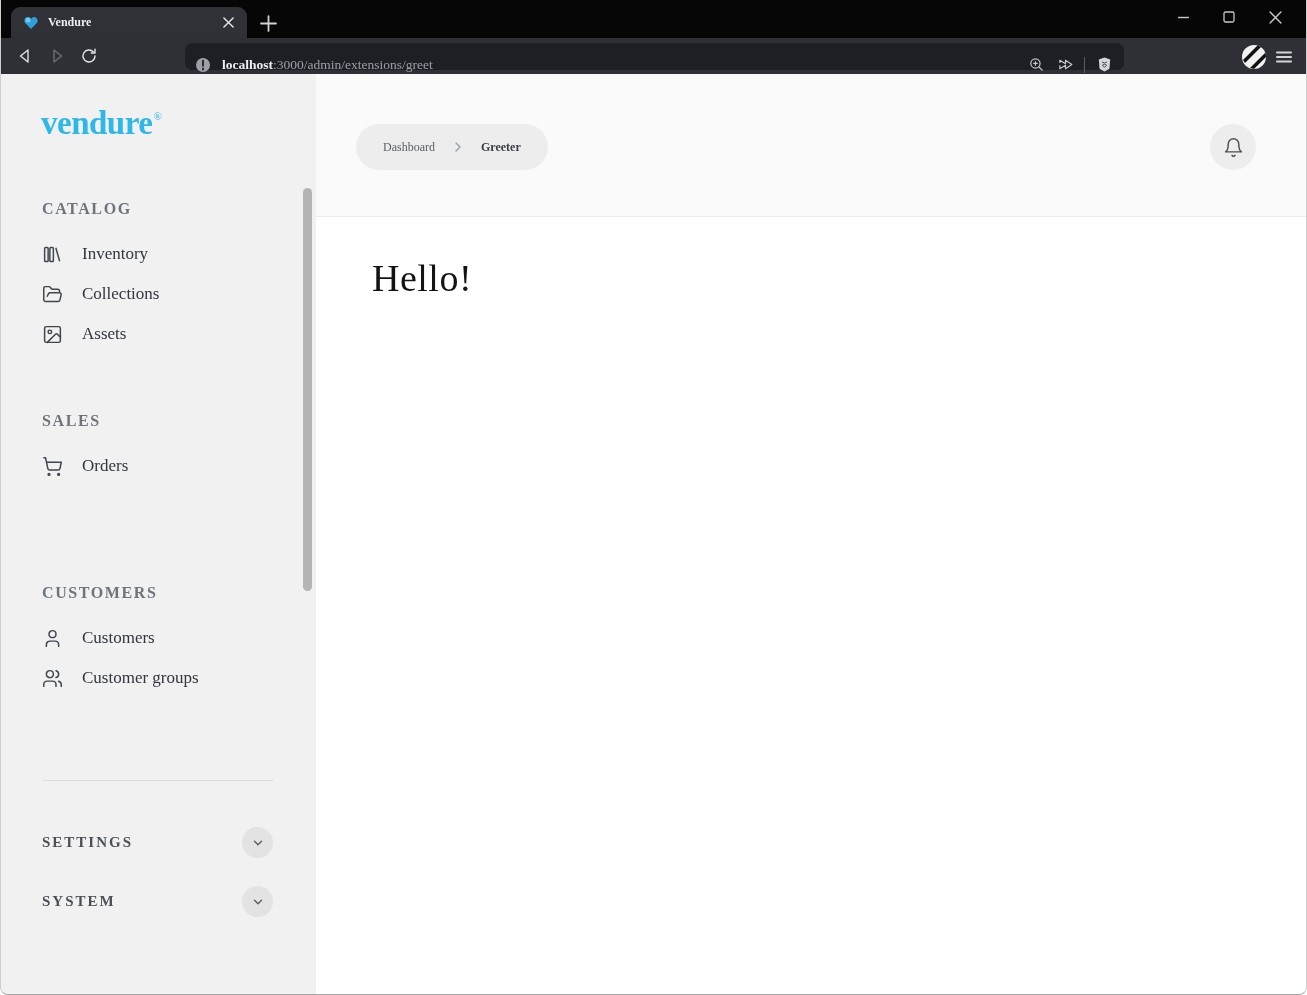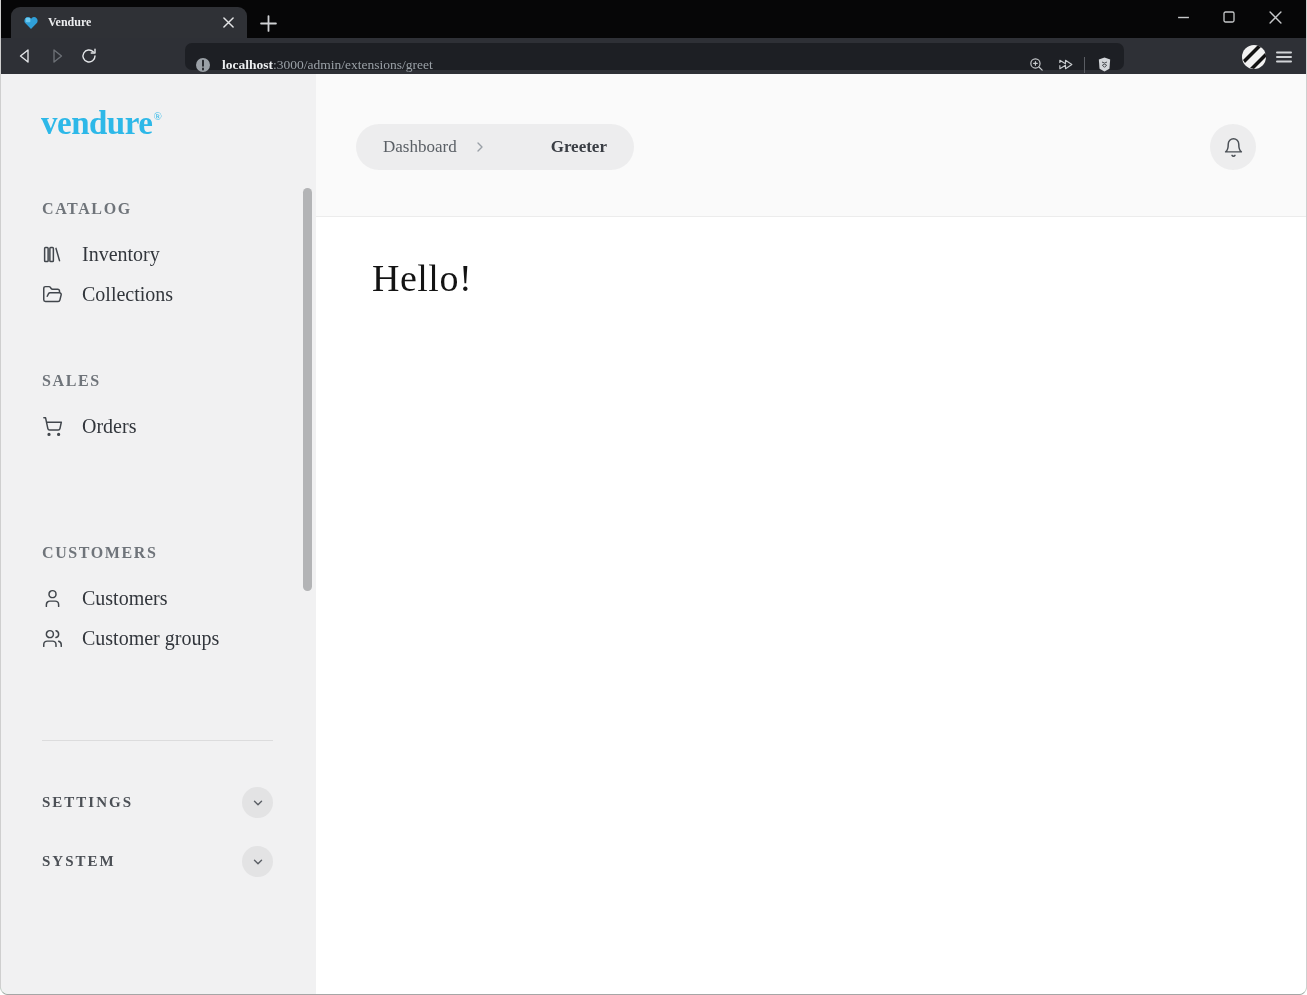--- a/index.html
+++ b/index.html
@@ -46,38 +46,38 @@
   .logo { margin: 33px 0 0 40px; font-size: 33px; font-weight: 700; color: #2db8e8;
     letter-spacing: -0.5px; line-height: 1; }
   .logo sup { font-size: 11px; font-weight: 400; vertical-align: 14px; margin-left: 1px; }
   .nav { padding: 0 0 0 41px; }
   .nav-section-label { margin-top: 58px; font-size: 16px; font-weight: 600; color: #6f747a;
     letter-spacing: 1.6px; }
   .nav-section-label.first { margin-top: 60px; }
   .nav-items { margin-top: 16px; }
   .nav-item { height: 40px; display: flex; align-items: center; gap: 19px; cursor: pointer; }
   .nav-item .nicon { width: 21px; height: 21px; color: #41464c; display: flex; }
-  .nav-item .nlabel { font-size: 20px; color: #32363c; }
+  .nav-item .nlabel { font-size: 17px; color: #32363c; }
   .side-divider { margin: 82px 0 0 41px; width: 231px; height: 1px; background: #dcdcdd; }
   .collapsed-row { margin: 0 0 0 41px; width: 231px; display: flex; align-items: center;
     justify-content: space-between; }
   .collapsed-row.settings { margin-top: 46px; gap: 14px; }
   .collapsed-row.system { margin-top: 28px; }
   .collapsed-label { font-size: 15px; font-weight: 600; color: #4c5056; letter-spacing: 2px; }
   .chev-btn { width: 31px; height: 31px; border-radius: 50%; background: #e3e3e4; border: none;
     display: flex; align-items: center; justify-content: center; color: #5a5e64; cursor: pointer; }
   .side-scrollthumb { position: absolute; right: 4px; top: 114px; width: 9px; height: 403px;
     border-radius: 5px; background: #b3b4b6; }
 
   .main { flex: 1; display: flex; flex-direction: column; min-width: 0; }
   .main-header { position: relative; height: 143px; background: #fafafa; border-bottom: 1px solid #ececec; }
   .breadcrumb { position: absolute; left: 40px; top: 50px; height: 46px; border-radius: 23px;
     background: #ededee; display: flex; align-items: center; padding: 0 27px; gap: 15px; }
-  .crumb { font-size: 17px; color: #5b6066; }
-  .crumb.current { color: #3a3e44; font-weight: 600; margin-left: 48px; }
+  .crumb { font-size: 12px; color: #5b6066; }
+  .crumb.current { color: #3a3e44; font-weight: 600; }
   .crumb-sep { color: #9aa0a6; display: flex; }
   .header-right { position: absolute; right: 50px; top: 50px; display: flex; align-items: center; gap: 14px; }
   .bell-btn { width: 46px; height: 46px; border-radius: 50%; background: #ededee; border: none;
     display: flex; align-items: center; justify-content: center; color: #4b5056; cursor: pointer; }
   .user-pill { height: 46px; border-radius: 23px; background: #ededee; display: flex;
     align-items: center; padding: 0 18px 0 9px; gap: 12px; cursor: pointer; }
   .user-avatar { width: 31px; height: 31px; border-radius: 50%; background: #29b2e3;
     display: flex; align-items: center; justify-content: center; color: #fff; }
   .user-name { font-size: 17.5px; color: #53575d; }
   .user-chev { color: #53575d; display: flex; }
@@ -217,20 +217,30 @@
             <span class="nlabel">Inventory</span>
           </div>
           <div class="nav-item">
             <span class="nicon">
               <svg width="21" height="21" viewBox="0 0 24 24" fill="none" stroke="currentColor" stroke-width="1.7" stroke-linecap="round" stroke-linejoin="round">
                   <path d="m6 14 1.5-2.9A2 2 0 0 1 9.2 10H20a2 2 0 0 1 1.9 2.5l-1.5 6a2 2 0 0 1-2 1.5H4a2 2 0 0 1-2-2V5a2 2 0 0 1 2-2h3.9a2 2 0 0 1 1.7.9l.8 1.2a2 2 0 0 0 1.7.9H18a2 2 0 0 1 2 2v2"></path>
                 </svg>
             </span>
             <span class="nlabel">Collections</span>
           </div>
+          <div class="nav-item">
+            <span class="nicon">
+              <svg width="21" height="21" viewBox="0 0 24 24" fill="none" stroke="currentColor" stroke-width="1.7" stroke-linecap="round" stroke-linejoin="round">
+                  <rect x="3" y="3" width="18" height="18" rx="2"></rect>
+                  <circle cx="9" cy="9" r="2"></circle>
+                  <path d="m21 15-3.1-3.1a2 2 0 0 0-2.8 0L6 21"></path>
+                </svg>
+            </span>
+            <span class="nlabel">Assets</span>
+          </div>
         </div>
 
         <div class="nav-section-label">SALES</div>
         <div class="nav-items">
           <div class="nav-item">
             <span class="nicon">
               <svg width="21" height="21" viewBox="0 0 24 24" fill="none" stroke="currentColor" stroke-width="1.7" stroke-linecap="round" stroke-linejoin="round">
                   <circle cx="8" cy="21" r="1"></circle>
                   <circle cx="19" cy="21" r="1"></circle>
                   <path d="M2.1 2.1h2l2.6 12.4a2 2 0 0 0 2 1.6h9.8a2 2 0 0 0 2-1.6l1.6-7.4H5.1"></path>

